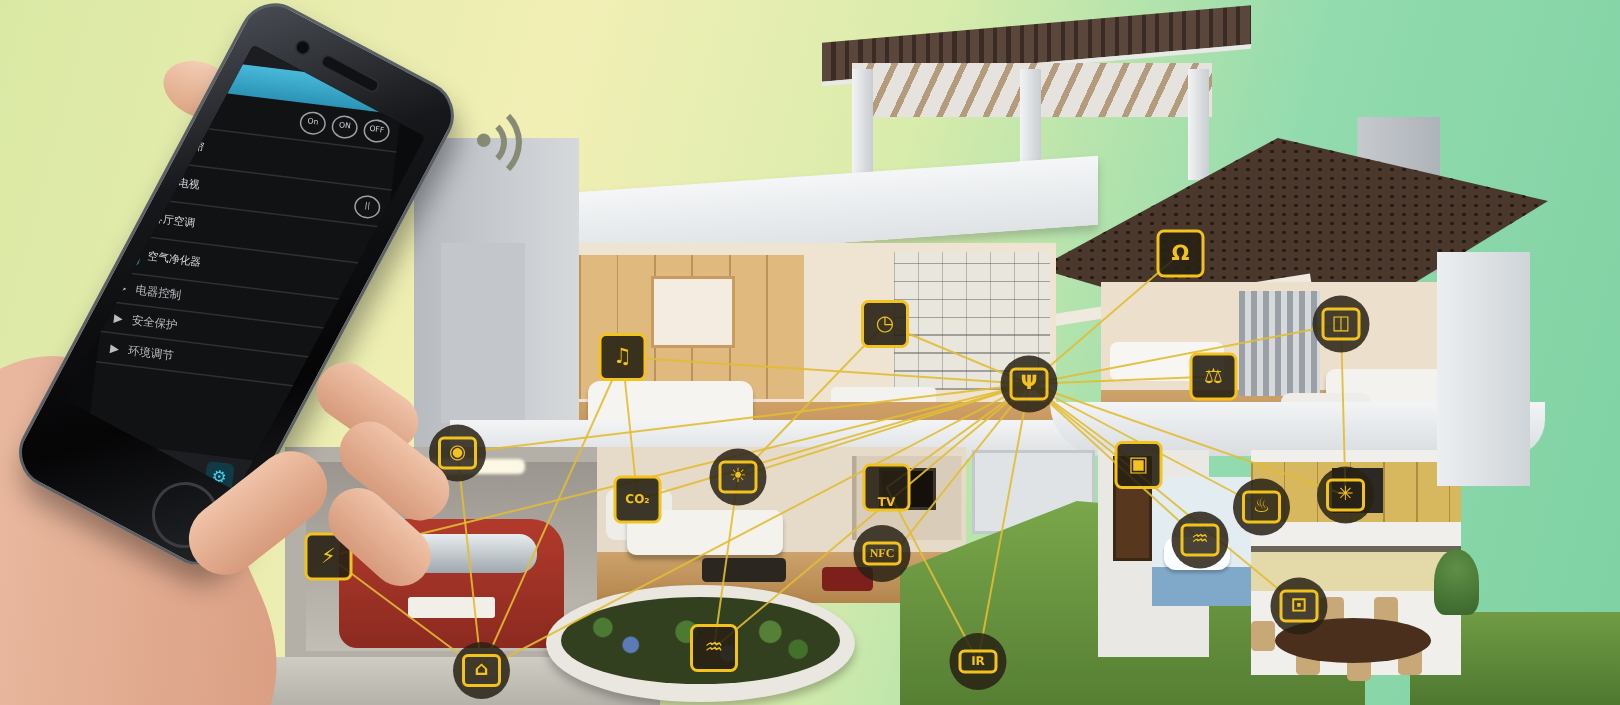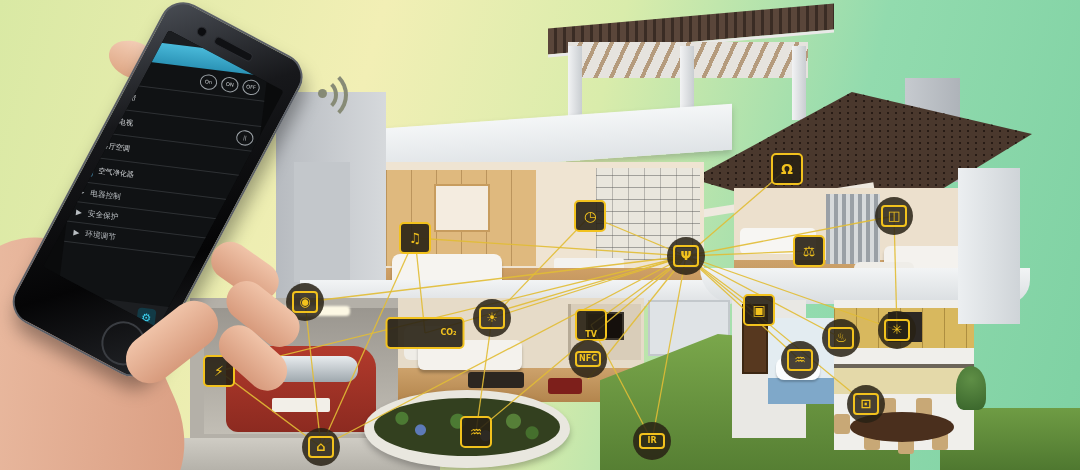--- a/index.html
+++ b/index.html
@@ -258,33 +258,33 @@
   <div id="icons">
       <div class="icon circle" style="left: 305px; top: 302px;">
         <span class="g">◉</span>
       </div>
       <div class="icon square" style="left: 219px; top: 371px;">
         <span class="g">⚡</span>
       </div>
       <div class="icon circle" style="left: 321px; top: 447px;">
         <span class="g">⌂</span>
       </div>
-      <div class="icon square" style="left: 425px; top: 333px; padding-left: 47px;">
+      <div class="icon square" style="left: 425px; top: 333px;">
         <span class="g txt">CO₂</span>
       </div>
       <div class="icon circle" style="left: 492px; top: 318px;">
         <span class="g">☀</span>
       </div>
       <div class="icon square" style="left: 476px; top: 432px;">
         <span class="g">♒</span>
       </div>
       <div class="icon square" style="left: 591px; top: 325px; align-items: flex-end;">
         <span class="g txt">TV</span>
       </div>
-      <div class="icon circle" style="left: 588px; top: 359px;">
+      <div class="icon circle" style="left: 588px; top: 369px; font-family: Liberation Serif, serif;">
         <span class="g txt">NFC</span>
       </div>
       <div class="icon circle" style="left: 652px; top: 441px;">
         <span class="g txt">IR</span>
       </div>
       <div class="icon square" style="left: 415px; top: 238px;">
         <span class="g">♫</span>
       </div>
       <div class="icon square" style="left: 590px; top: 216px;">
         <span class="g">◷</span>

